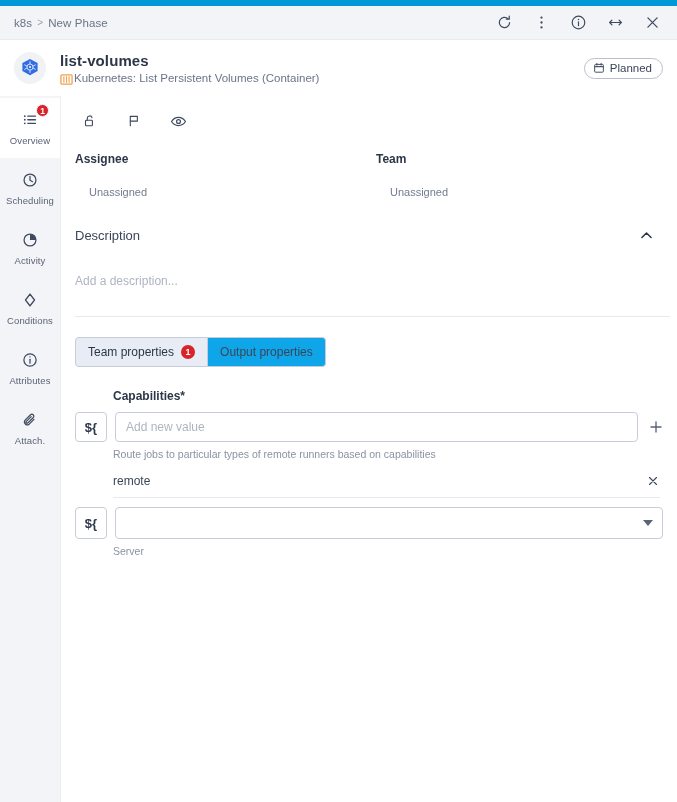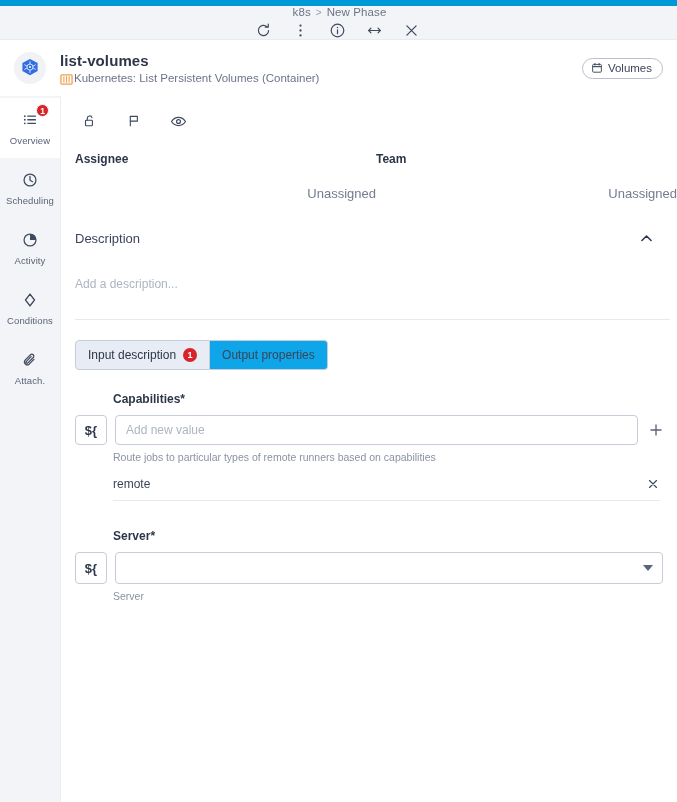--- a/index.html
+++ b/index.html
@@ -14,21 +14,20 @@
 
   
   .accent-bar { height: 6px; background: #0099d8; width: 100%; }
 
   
   .chrome {
     height: 34px; background: #f3f4f7;
     display: flex; align-items: center;
     padding: 0 12px 0 14px;
     border-bottom: 1px solid #e9eaee;
-    flex-direction: column;
   }
   .breadcrumb { font-size: 11.5px; color: #6b7488; letter-spacing: .1px; display:flex; align-items:center; gap:5px;}
   .crumb-sep { color: #9aa1b1; font-size: 10px; }
   .chrome-spacer { flex: 1; }
   .chrome-icons { display: flex; align-items: center; gap: 20px; padding-right: 4px;}
   .cicon { width: 17px; height: 17px; color: #3f4a5f; display:flex; align-items:center; justify-content:center; cursor:pointer;}
   .cicon svg { display:block; }
 
   
   .header {
@@ -77,21 +76,21 @@
   }
 
   
   .main { flex: 1; background: #fff; overflow: hidden; position: relative; }
   .toolbar { display: flex; align-items: center; gap: 26px; padding: 16px 0 0 20px; }
   .tool-btn { width: 18px; height: 18px; color:#3f4a5f; display:flex;align-items:center;justify-content:center; cursor:pointer;}
 
   .meta-row { display: flex; padding: 22px 0 0 14px; }
   .meta-col { width: 310px; }
   .meta-label { font-size: 12px; font-weight: bold; color: #2d3648; margin-bottom: 20px; }
-  .meta-value { font-size: 13px; color: #737c90; padding-left: 14px; text-align: right; }
+  .meta-value { font-size: 11px; color: #737c90; padding-left: 14px; }
 
   .section-head {
     display: flex; align-items: center; justify-content: space-between;
     padding: 28px 22px 0 14px;
   }
   .section-title { font-size: 13px; color: #3b4559; }
   .chevron-btn { width: 18px; height: 18px; color:#2d3648; cursor:pointer; display:flex;align-items:center;justify-content:center;}
 
   .desc-placeholder { font-size: 12px; color: #aeb4c1; padding: 30px 0 0 14px; }
 
@@ -226,21 +225,21 @@
       </div>
     </div>
     <div class="status-badge">
       <span style="display:flex;">
         <svg viewBox="0 0 16 16" width="12" height="12" fill="none" stroke="#3b4559" stroke-width="1.25">
           <rect x="2.2" y="3.2" width="11.6" height="10.4" rx="1.2"></rect>
           <path d="M2.2 6.2h11.6" stroke-width="1.5"></path>
           <path d="M5.2 1.8v2.4M10.8 1.8v2.4" stroke-linecap="round"></path>
         </svg>
       </span>
-      <span>Volumes</span>
+      <span>Planned</span>
     </div>
   </div>
 
   <div class="body">
 
     <div class="sidebar">
 
       <div class="side-item active">
         <span class="side-icon">
           <svg viewBox="0 0 20 20" width="19" height="19" fill="none" stroke="currentColor" stroke-width="1.5" stroke-linecap="round">
@@ -276,20 +275,30 @@
 
       <div class="side-item">
         <span class="side-icon">
           <svg viewBox="0 0 20 20" width="18" height="18" fill="none" stroke="currentColor" stroke-width="1.5" stroke-linejoin="round">
             <path d="M10 3.4 15 10l-5 6.6L5 10Z"></path>
           </svg>
         </span>
         <span class="side-label">Conditions</span>
       </div>
 
+      <div class="side-item">
+        <span class="side-icon">
+          <svg viewBox="0 0 20 20" width="18" height="18" fill="none" stroke="currentColor" stroke-width="1.4">
+            <circle cx="10" cy="10" r="6.8"></circle>
+              <path d="M10 9.2v4.4" stroke-linecap="round"></path>
+            <circle cx="10" cy="6.5" r=".8" fill="currentColor" stroke="none"></circle>
+          </svg>
+        </span>
+        <span class="side-label">Attributes</span>
+      </div>
 
       <div class="side-item">
         <span class="side-icon">
           <svg viewBox="0 0 20 20" width="18" height="18" fill="none" stroke="currentColor" stroke-width="1.4" stroke-linecap="round">
             <path d="M14.4 9.3 9.1 14.6a3.2 3.2 0 0 1-4.5-4.5l6-6a2.2 2.2 0 0 1 3.1 3.1l-6 6a1.2 1.2 0 0 1-1.7-1.7l5.3-5.3"></path>
           </svg>
         </span>
         <span class="side-label">Attach.</span>
       </div>
     </div>
@@ -336,21 +345,21 @@
           </svg>
         </span>
       </div>
 
       <div class="desc-placeholder">Add a description...</div>
 
       <div class="divider"></div>
 
       <div class="tabs">
         <div class="tab">
-          <span>Input description</span>
+          <span>Team properties</span>
           <span class="tab-badge">1</span>
         </div>
         <div class="tab">
           <span>Output properties</span>
         </div>
       </div>
 
       <div class="form">
 
         <div class="field-label">
@@ -369,23 +378,20 @@
 
         <div class="chip-row">
           <span class="chip-text">remote</span>
           <span class="chip-x">
             <svg viewBox="0 0 20 20" width="14" height="14" fill="none" stroke="currentColor" stroke-width="1.6" stroke-linecap="round">
               <path d="M5 5l10 10M15 5 5 15"></path>
             </svg>
           </span>
         </div>
 
-        <div class="field-label" style="padding-top:28px;">
-          <span>Server</span><span class="req">*</span>
-        </div>
         <div class="field-row" style="padding-right:14px;">
           <div class="expr-btn" style="height:32px;">${</div>
           <div class="select-wrap">
             <div class="select-box"></div>
             <span class="caret"></span>
           </div>
         </div>
         <div class="help-text">Server</div>
 
       </div>

